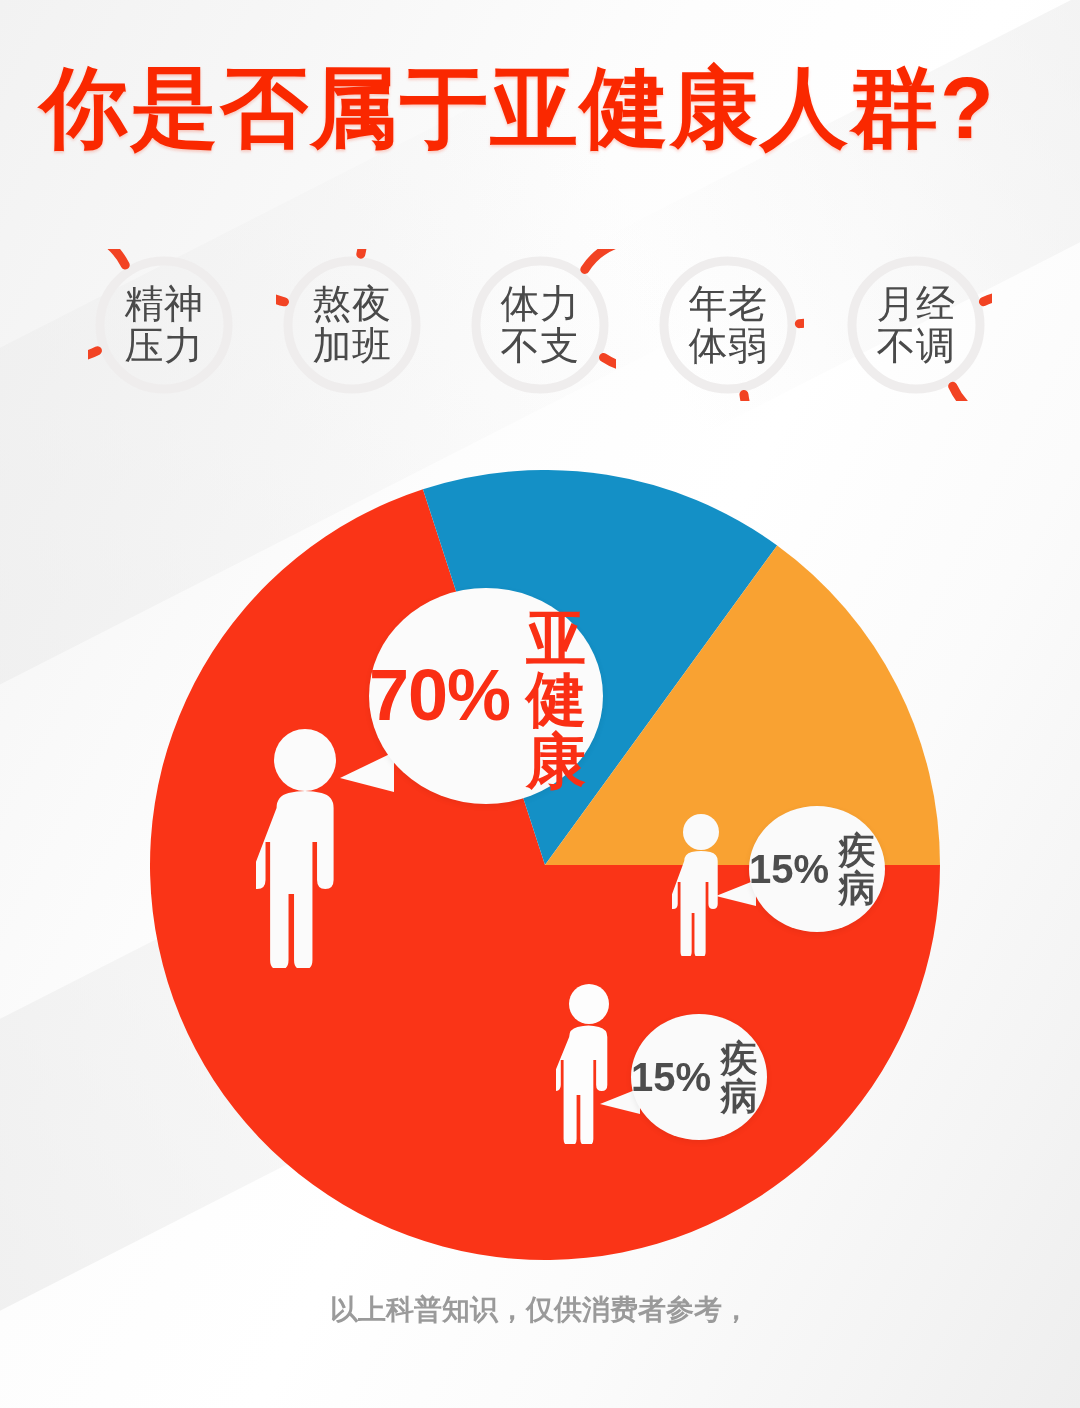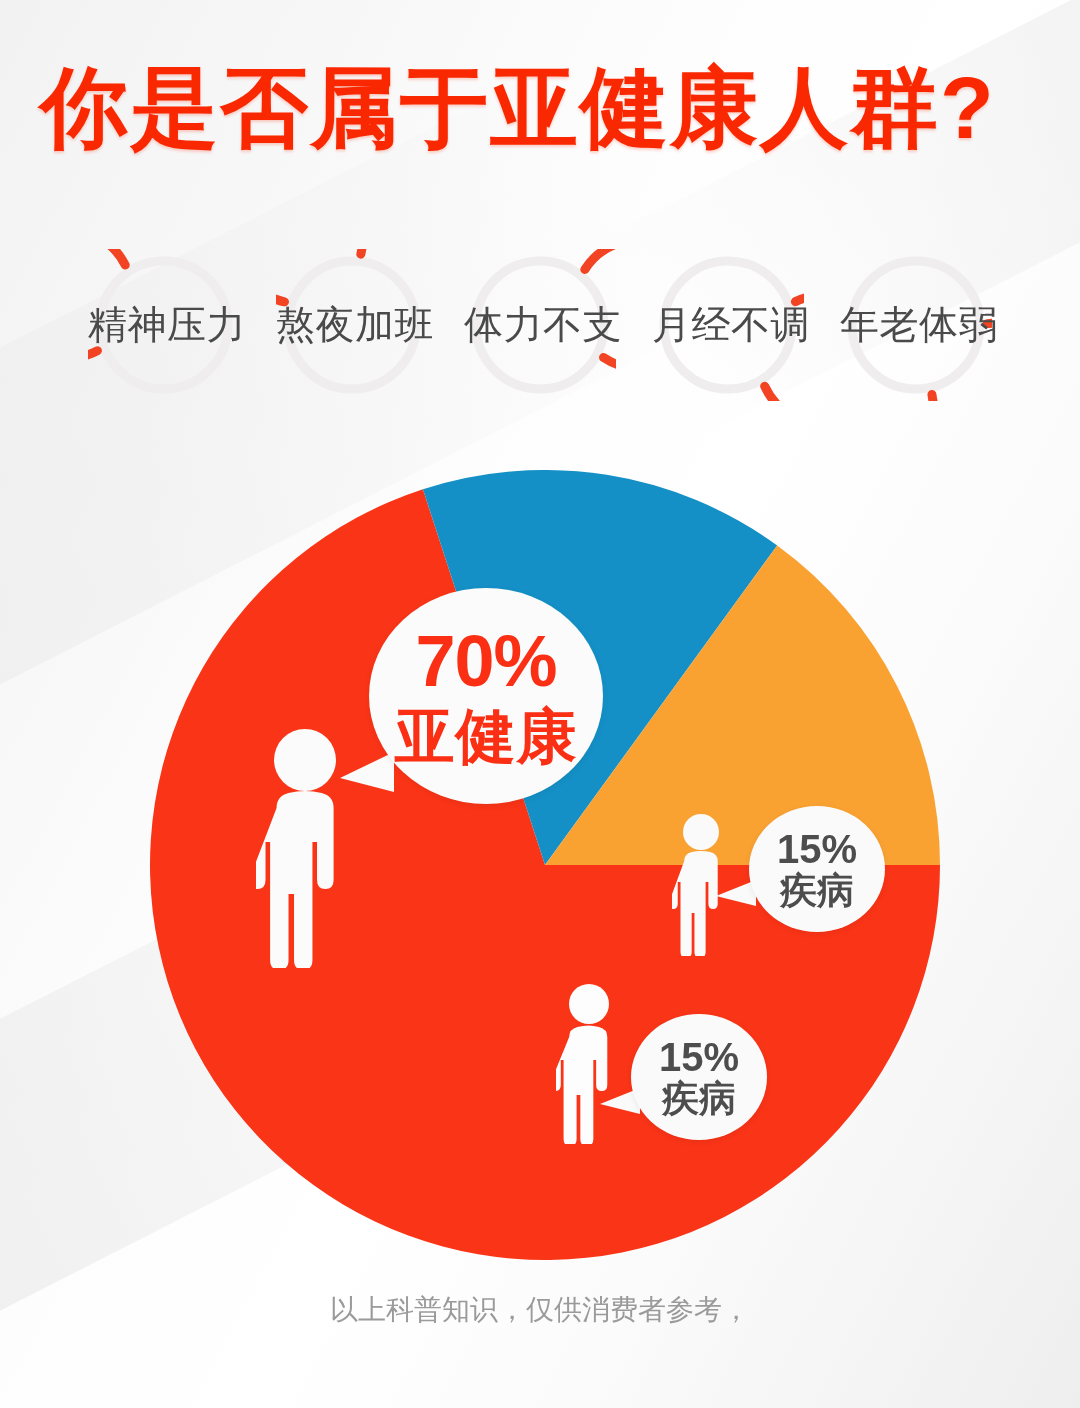--- a/index.html
+++ b/index.html
@@ -72,23 +72,23 @@
   .badge .ring-svg {
     position: absolute;
     inset: 0;
     width: 152px;
     height: 152px;
   }
   .badge .badge-text {
     position: absolute;
     inset: 0;
     display: flex;
-    flex-direction: row;
+    flex-direction: column;
     align-items: center;
-    justify-content: flex-start;
+    justify-content: center;
     color: #4a4a4a;
     font-size: 39px;
     font-weight: 500;
     line-height: 1.08;
     letter-spacing: 0.5px;
     white-space: nowrap;
   }
   .badge .badge-text span { display: block; }
 
   
@@ -100,21 +100,21 @@
     height: 790px;
   }
   .pie-svg { display: block; width: 790px; height: 790px; }
 
   
   .bubble {
     position: absolute;
     border-radius: 50%;
     background: #fafafa;
     display: flex;
-    flex-direction: column;
+    flex-direction: row;
     align-items: center;
     justify-content: center;
     text-align: center;
     line-height: 1.02;
     box-shadow: 0 2px 6px rgba(0,0,0,0.07);
   }
   .bubble .pct { display: block; font-weight: bold; }
   .bubble .lbl { display: block; font-weight: bold; }
 
   .bubble-main {
@@ -179,21 +179,21 @@
   .footnote {
     position: absolute;
     left: 0;
     top: 1288px;
     width: 1080px;
     text-align: center;
     color: #9a9a9a;
     font-size: 28px;
     line-height: 1.55;
   }
-  .footnote .line { display: block; white-space: nowrap; }
+  .footnote .line { display: block; white-space: nowrap; font-weight: bold; }
 </style>
 </head>
 <body>
 
 <div id="poster">
 
   <div class="bg-streak streak-a"></div>
   <div class="bg-streak streak-b"></div>
   <div class="bg-streak streak-c"></div>
 
@@ -230,36 +230,36 @@
       </svg>
       <div class="badge-text">
         <span>体力</span>
         <span>不支</span>
       </div>
     </div>
 
     <div class="badge">
       <svg class="ring-svg" viewBox="0 0 152 152">
         <circle cx="76" cy="76" r="64" fill="none" stroke="#efeded" stroke-width="9"></circle>
+        <path d="M 20.6 121.0 A 64 64 0 1 1 20.6 31.0" fill="none" stroke="#f24323" stroke-width="9" stroke-linecap="round" transform="rotate(218 76 76)"></path>
+      </svg>
+      <div class="badge-text">
+        <span>年老</span>
+        <span>体弱</span>
+      </div>
+    </div>
+
+    <div class="badge">
+      <svg class="ring-svg" viewBox="0 0 152 152">
+        <circle cx="76" cy="76" r="64" fill="none" stroke="#efeded" stroke-width="9"></circle>
         <path d="M 20.6 121.0 A 64 64 0 1 1 20.6 31.0" fill="none" stroke="#f24323" stroke-width="9" stroke-linecap="round" transform="rotate(200 76 76)"></path>
       </svg>
       <div class="badge-text">
         <span>月经</span>
         <span>不调</span>
-      </div>
-    </div>
-
-    <div class="badge">
-      <svg class="ring-svg" viewBox="0 0 152 152">
-        <circle cx="76" cy="76" r="64" fill="none" stroke="#efeded" stroke-width="9"></circle>
-        <path d="M 20.6 121.0 A 64 64 0 1 1 20.6 31.0" fill="none" stroke="#f24323" stroke-width="9" stroke-linecap="round" transform="rotate(218 76 76)"></path>
-      </svg>
-      <div class="badge-text">
-        <span>年老</span>
-        <span>体弱</span>
       </div>
     </div>
 
   </div>
 
   <div class="pie-wrap">
     <svg class="pie-svg" viewBox="0 0 790 790">
 
       <path id="slice-red" d="M 395 395 L 790.00 395.00 A 395 395 0 1 1 272.94 19.33 Z" fill="#fa3417"></path>
 

